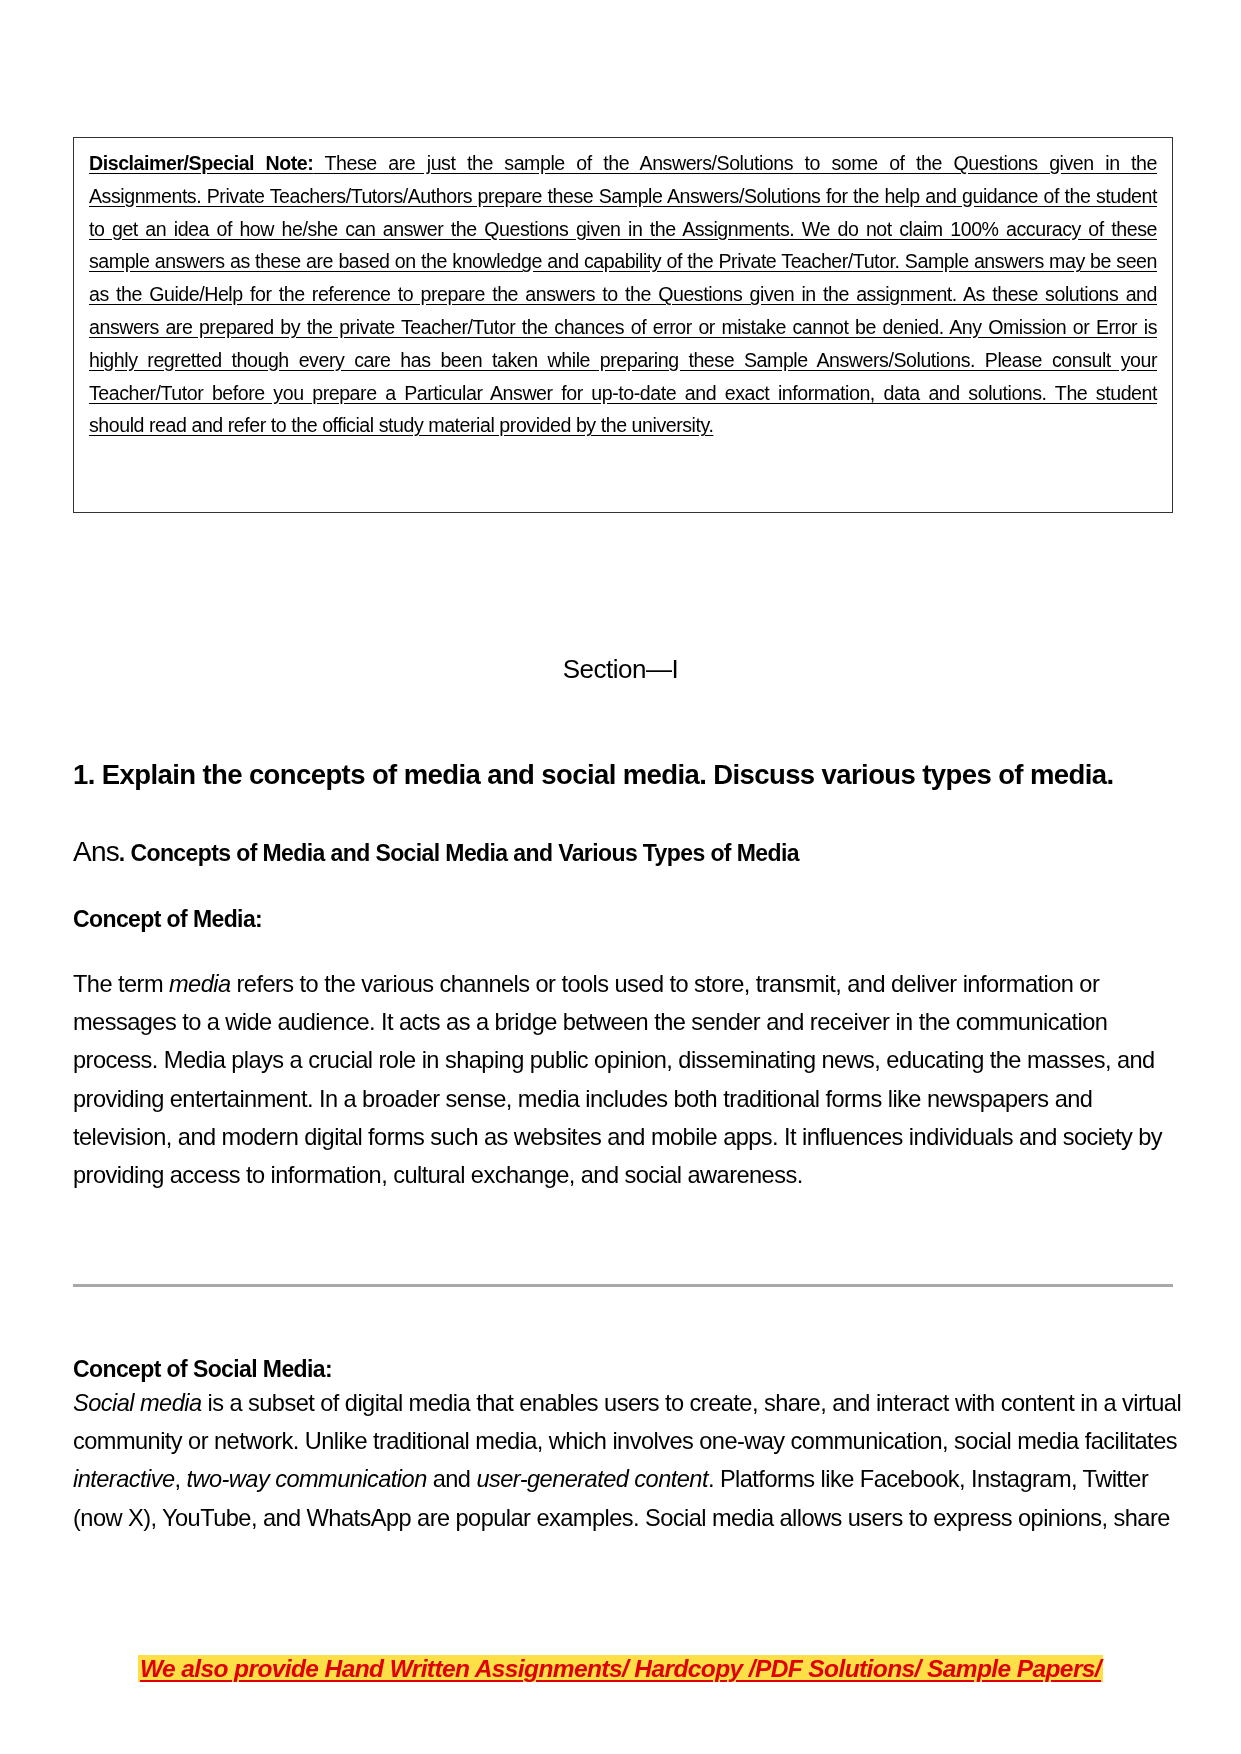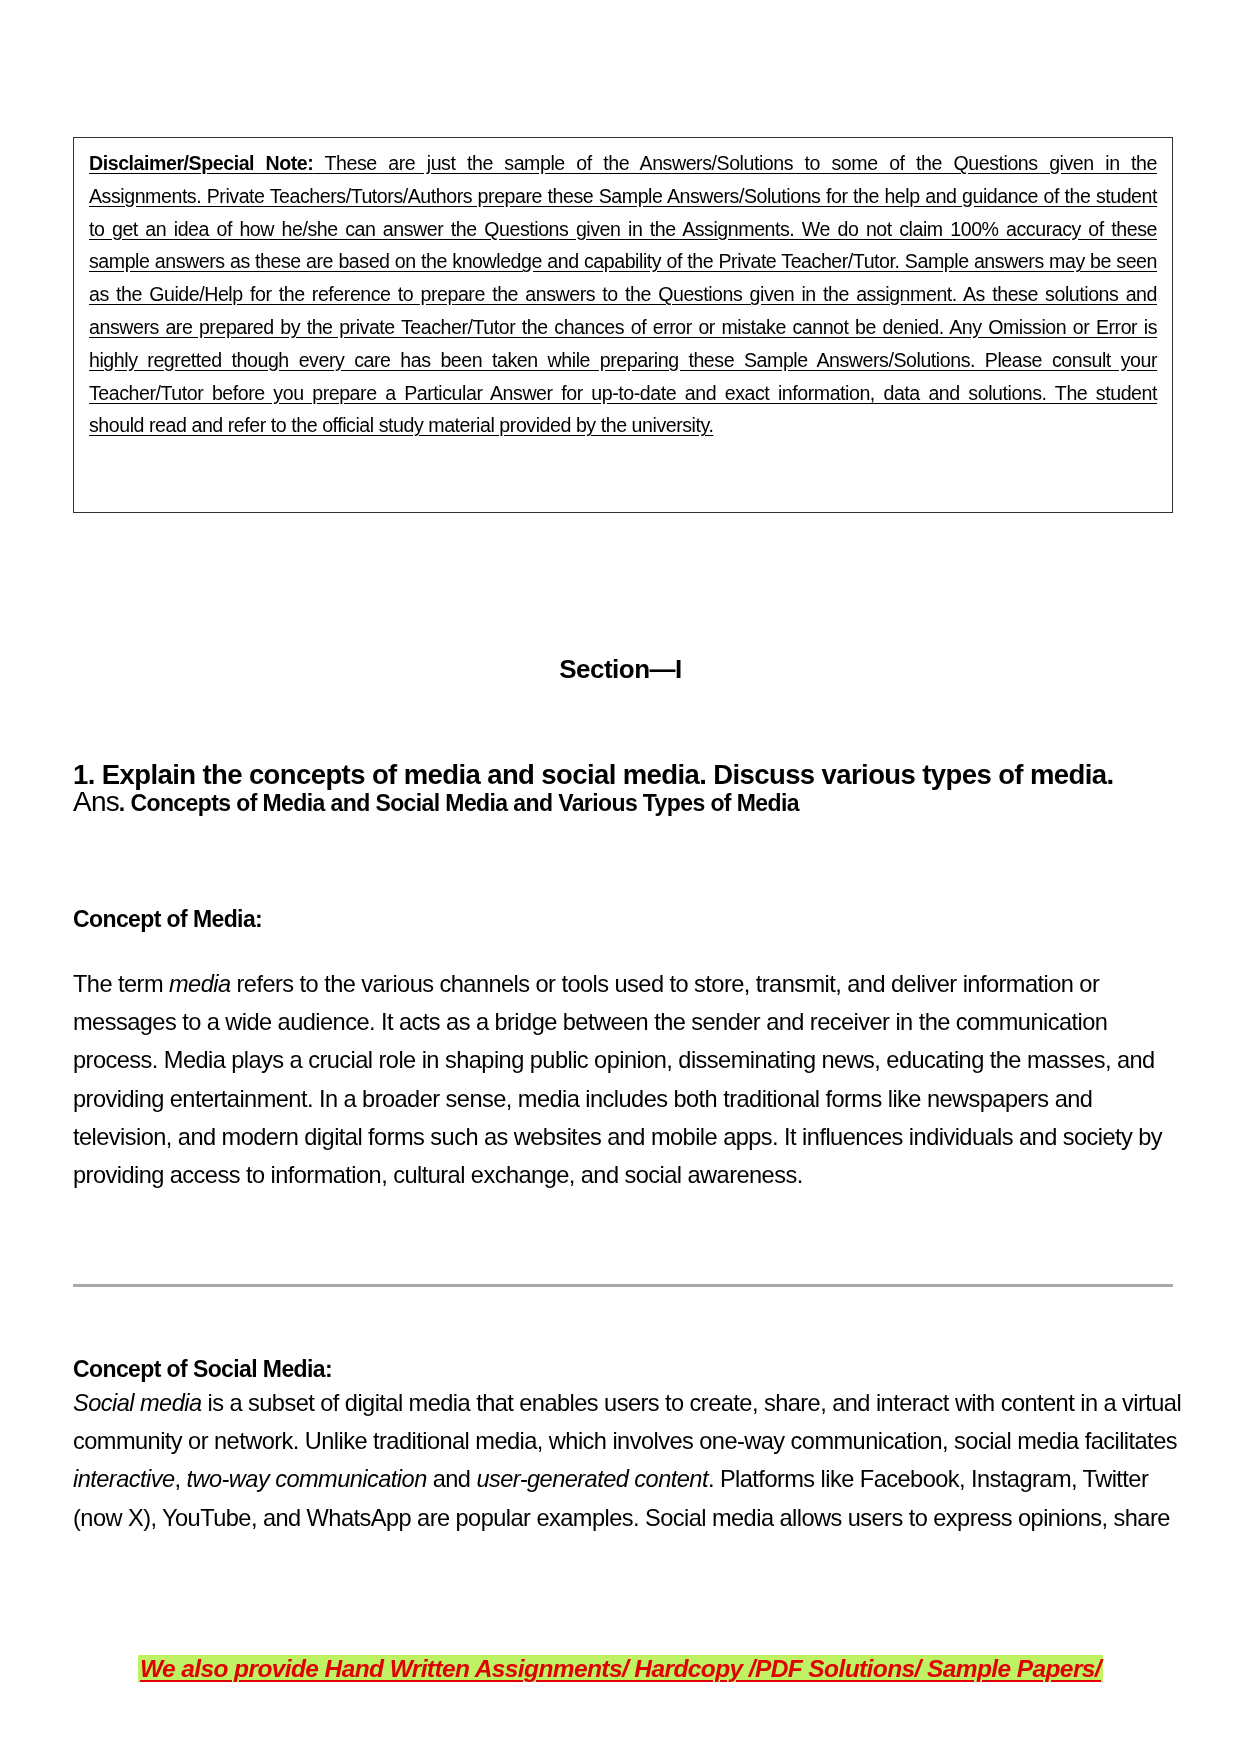--- a/index.html
+++ b/index.html
@@ -11,48 +11,48 @@
     padding: 9px 15px 0 15px;
   }
   .disclaimer-text {
     font-size: 19.6px; line-height: 32.8px; text-align: justify;
     text-decoration: underline; text-underline-offset: 3px;
     letter-spacing: -0.45px; word-spacing: 0px;
   }
   .disclaimer-text b { font-weight: bold; }
   .section-title {
     position: absolute; left: 0; width: 1241px; top: 654px; text-align: center;
-    font-size: 26px; font-weight: bold; letter-spacing: -0.5px;
+    font-size: 26px; font-weight: normal; letter-spacing: -0.5px;
   }
   .question {
     position: absolute; left: 73px; top: 722px; width: 1110px;
     font-size: 27.5px; font-weight: bold; line-height: 44px; letter-spacing: -0.6px; margin-top: 31px;
   }
   .ans-heading {
-    position: absolute; left: 73px; top: 786px; width: 1110px;
+    position: absolute; left: 73px; top: 836px; width: 1110px;
     font-size: 23px; font-weight: bold; letter-spacing: -0.6px;
   }
   .ans-heading .ans-prefix { font-size: 28px; font-weight: normal; letter-spacing: -0.8px; }
   .subheading {
     position: absolute; left: 73px; font-size: 23px; font-weight: bold; letter-spacing: -0.6px;
   }
   .para {
     position: absolute; left: 73px; width: 1110px;
     font-size: 23.6px; line-height: 38.2px; letter-spacing: -0.55px;
   }
   .hr {
     position: absolute; left: 73px; top: 1284px; width: 1100px; height: 3px; background: #a8a8a8;
   }
   .footer {
     position: absolute; left: 0; width: 1241px; top: 1652px; text-align: center;
     font-size: 24.5px; font-weight: bold; font-style: italic; line-height: 34px;
     color: #e00000; letter-spacing: -0.6px;
   }
   .footer span.hl {
-    background: #bef264; text-decoration: underline; text-decoration-thickness: 2px;
+    background: #fde047; text-decoration: underline; text-decoration-thickness: 2px;
     text-underline-offset: 3px; padding: 0 2px;
   }
 </style>
 </head>
 <body>
 
 <div class="disclaimer-box">
   <div class="disclaimer-text"><b>Disclaimer/Special Note:</b><span> These are just the sample of the Answers/Solutions to some of the Questions given in the Assignments. Private Teachers/Tutors/Authors prepare these Sample Answers/Solutions for the help and guidance of the student to get an idea of how he/she can answer the Questions given in the Assignments. We do not claim 100% accuracy of these sample answers as these are based on the knowledge and capability of the Private Teacher/Tutor. Sample answers may be seen as the Guide/Help for the reference to prepare the answers to the Questions given in the assignment. As these solutions and answers are prepared by the private Teacher/Tutor the chances of error or mistake cannot be denied. Any Omission or Error is highly regretted though every care has been taken while preparing these Sample Answers/Solutions. Please consult your Teacher/Tutor before you prepare a Particular Answer for up-to-date and exact information, data and solutions. The student should read and refer to the official study material provided by the university.</span></div>
 </div>
 

